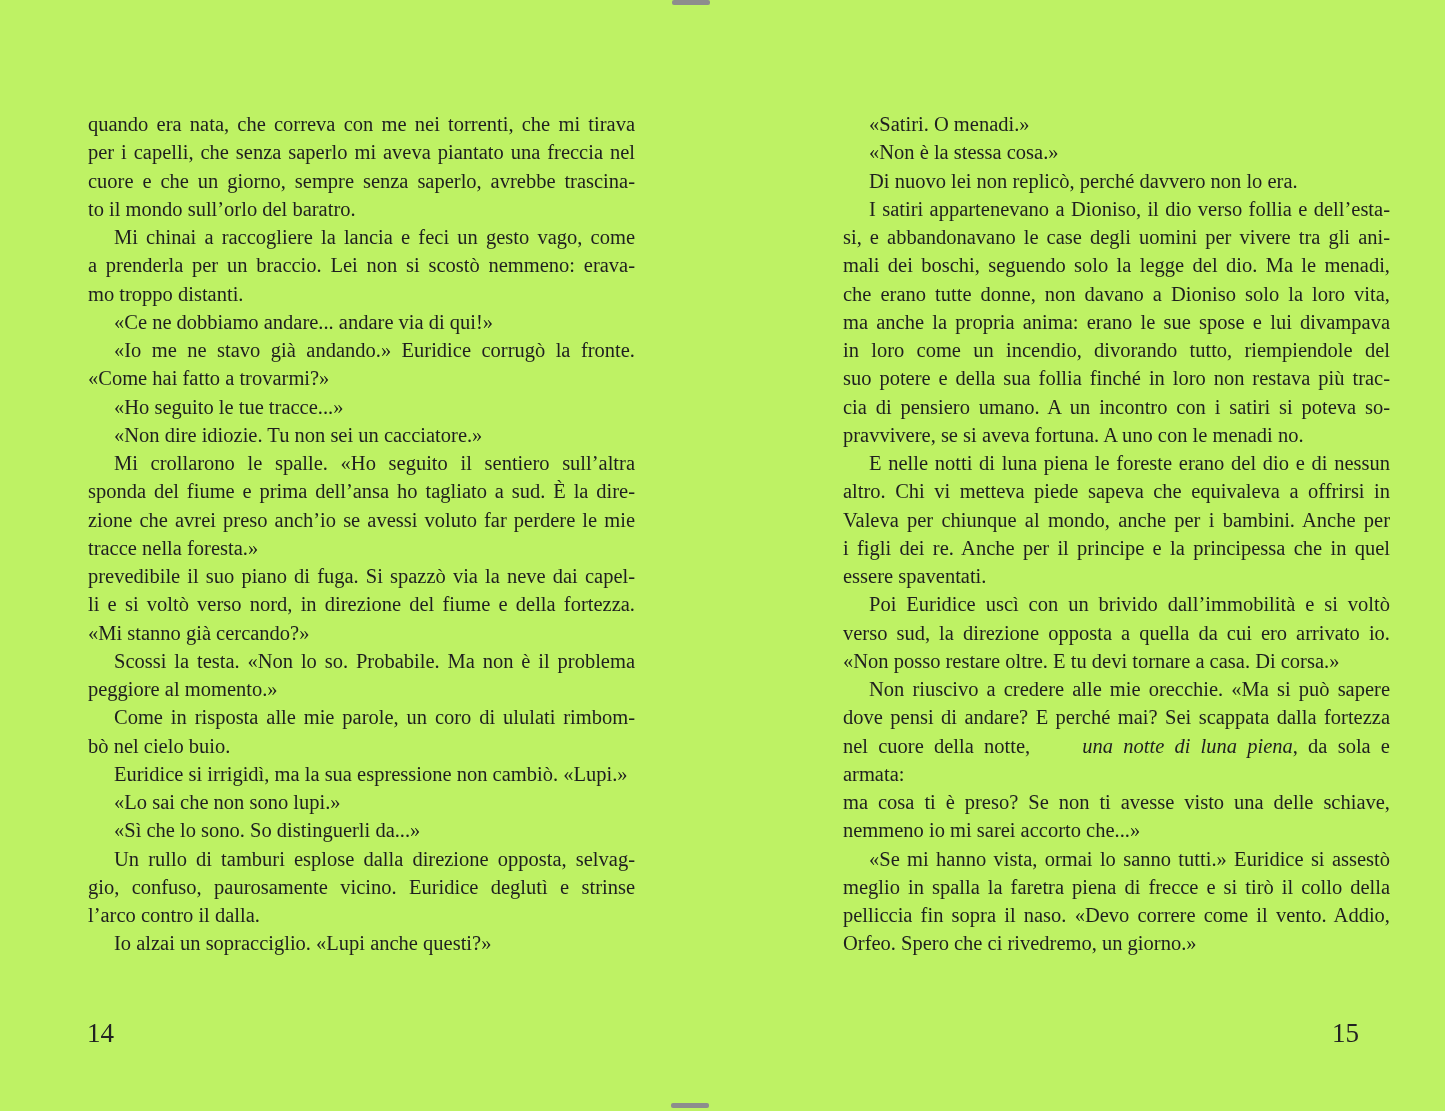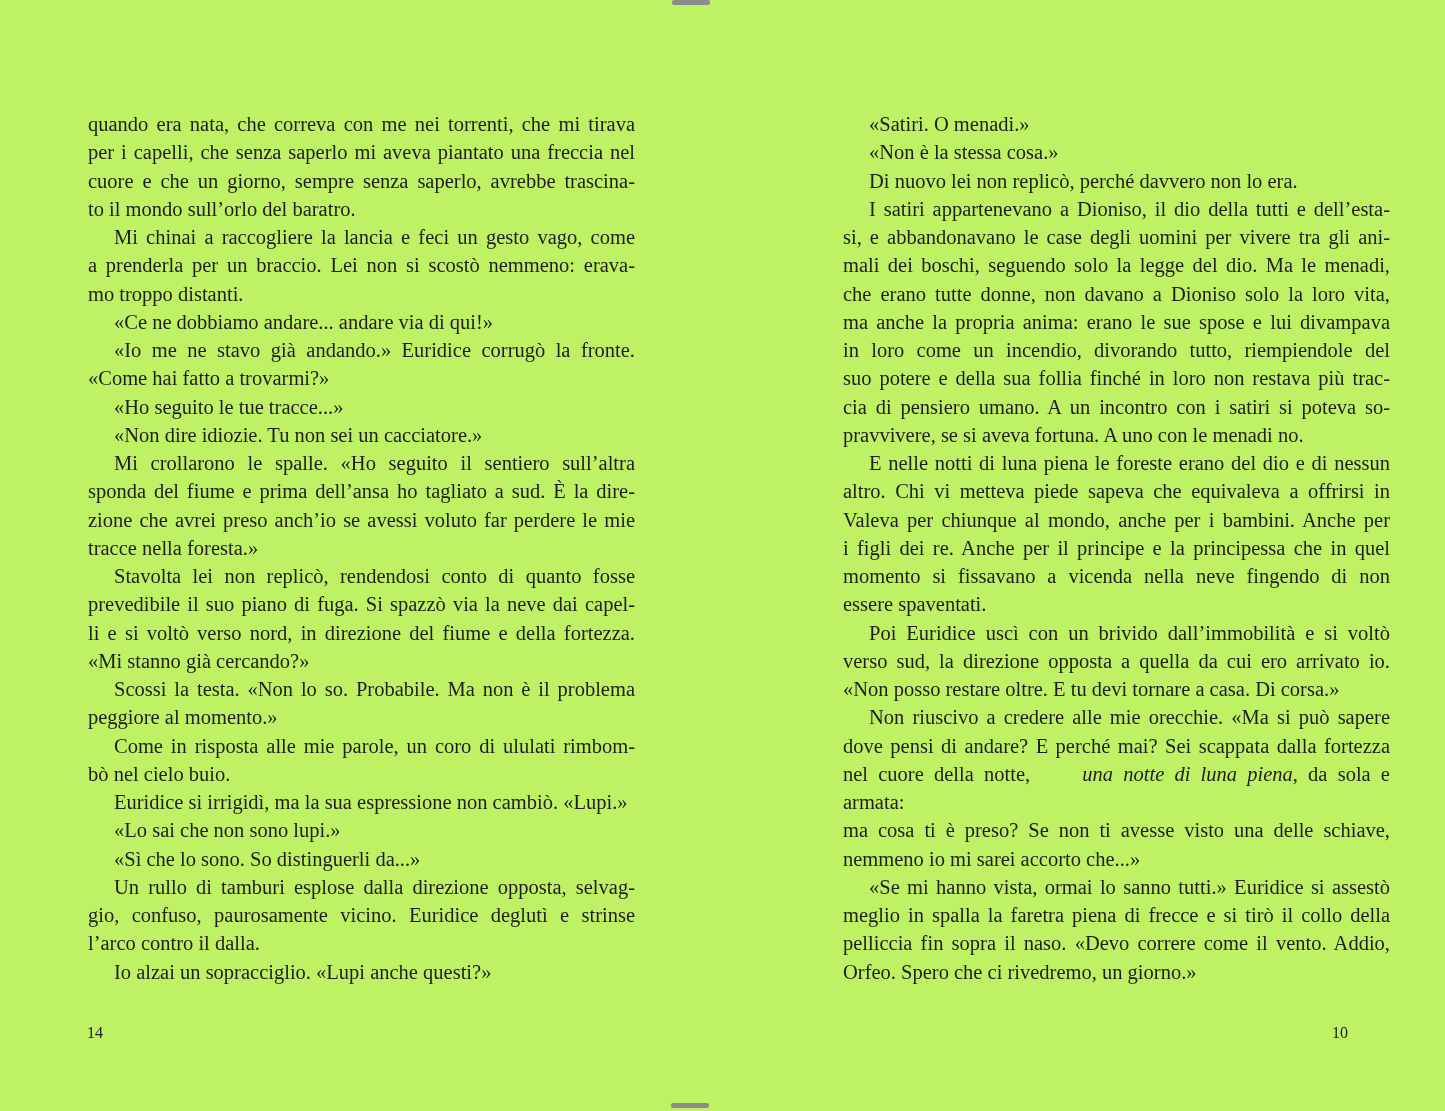--- a/index.html
+++ b/index.html
@@ -27,21 +27,21 @@
     text-align: left;
   }
   .line.just {
     text-align: justify;
     text-align-last: justify;
   }
   .line.indent { text-indent: 26px; }
   .italic { font-style: italic; margin-left: 42px; }
   .folio {
     position: absolute;
-    font-size: 16px;
+    font-size: 27px;
     line-height: 24px;
     color: #222222;
   }
   #folio-left  { left: 87px;  top: 1021px; }
   #folio-right { left: 1332px; top: 1021px; }
   .mark {
     position: absolute;
     width: 38px;
     height: 5px;
     background: #8d8d8d;
@@ -67,69 +67,67 @@
       <div class="line">mo troppo distanti.</div>
       <div class="line indent">«Ce ne dobbiamo andare... andare via di qui!»</div>
       <div class="line indent just">«Io me ne stavo già andando.» Euridice corrugò la fronte.</div>
       <div class="line">«Come hai fatto a trovarmi?»</div>
       <div class="line indent">«Ho seguito le tue tracce...»</div>
       <div class="line indent">«Non dire idiozie. Tu non sei un cacciatore.»</div>
       <div class="line indent just">Mi crollarono le spalle. «Ho seguito il sentiero sull’altra</div>
       <div class="line just">sponda del fiume e prima dell’ansa ho tagliato a sud. È la dire-</div>
       <div class="line just">zione che avrei preso anch’io se avessi voluto far perdere le mie</div>
       <div class="line">tracce nella foresta.»</div>
-      <div class="line indent just">Stavolta lei non replicò, rendendosi conto di quanto fosse</div>
       <div class="line just">prevedibile il suo piano di fuga. Si spazzò via la neve dai capel-</div>
       <div class="line just">li e si voltò verso nord, in direzione del fiume e della fortezza.</div>
       <div class="line">«Mi stanno già cercando?»</div>
       <div class="line indent just">Scossi la testa. «Non lo so. Probabile. Ma non è il problema</div>
       <div class="line">peggiore al momento.»</div>
       <div class="line indent just">Come in risposta alle mie parole, un coro di ululati rimbom-</div>
       <div class="line">bò nel cielo buio.</div>
       <div class="line indent">Euridice si irrigidì, ma la sua espressione non cambiò. «Lupi.»</div>
       <div class="line indent">«Lo sai che non sono lupi.»</div>
       <div class="line indent">«Sì che lo sono. So distinguerli da...»</div>
       <div class="line indent just">Un rullo di tamburi esplose dalla direzione opposta, selvag-</div>
       <div class="line just">gio, confuso, paurosamente vicino. Euridice deglutì e strinse</div>
       <div class="line">l’arco contro il dalla.</div>
       <div class="line indent">Io alzai un sopracciglio. «Lupi anche questi?»</div>
     </div>
 
   <div class="page-body" id="page-right-body">
       <div class="line indent">«Satiri. O menadi.»</div>
       <div class="line indent">«Non è la stessa cosa.»</div>
       <div class="line indent">Di nuovo lei non replicò, perché davvero non lo era.</div>
-      <div class="line indent just">I satiri appartenevano a Dioniso, il dio della tutti e dell’esta-</div>
+      <div class="line indent just">I satiri appartenevano a Dioniso, il dio verso follia e dell’esta-</div>
       <div class="line just">si, e abbandonavano le case degli uomini per vivere tra gli ani-</div>
       <div class="line just">mali dei boschi, seguendo solo la legge del dio. Ma le menadi,</div>
       <div class="line just">che erano tutte donne, non davano a Dioniso solo la loro vita,</div>
       <div class="line just">ma anche la propria anima: erano le sue spose e lui divampava</div>
       <div class="line just">in loro come un incendio, divorando tutto, riempiendole del</div>
       <div class="line just">suo potere e della sua follia finché in loro non restava più trac-</div>
       <div class="line just">cia di pensiero umano. A un incontro con i satiri si poteva so-</div>
       <div class="line">pravvivere, se si aveva fortuna. A uno con le menadi no.</div>
       <div class="line indent just">E nelle notti di luna piena le foreste erano del dio e di nessun</div>
       <div class="line just">altro. Chi vi metteva piede sapeva che equivaleva a offrirsi in</div>
       <div class="line just">Valeva per chiunque al mondo, anche per i bambini. Anche per</div>
       <div class="line just">i figli dei re. Anche per il principe e la principessa che in quel</div>
-      <div class="line just">momento si fissavano a vicenda nella neve fingendo di non</div>
       <div class="line">essere spaventati.</div>
       <div class="line indent just">Poi Euridice uscì con un brivido dall’immobilità e si voltò</div>
       <div class="line just">verso sud, la direzione opposta a quella da cui ero arrivato io.</div>
       <div class="line">«Non posso restare oltre. E tu devi tornare a casa. Di corsa.»</div>
       <div class="line indent just">Non riuscivo a credere alle mie orecchie. «Ma si può sapere</div>
       <div class="line just">dove pensi di andare? E perché mai? Sei scappata dalla fortezza</div>
       <div class="line just"><span>nel cuore della notte, </span><span class="italic">una notte di luna piena</span><span>, da sola e armata:</span></div>
       <div class="line just">ma cosa ti è preso? Se non ti avesse visto una delle schiave,</div>
       <div class="line">nemmeno io mi sarei accorto che...»</div>
       <div class="line indent just">«Se mi hanno vista, ormai lo sanno tutti.» Euridice si assestò</div>
       <div class="line just">meglio in spalla la faretra piena di frecce e si tirò il collo della</div>
       <div class="line just">pelliccia fin sopra il naso. «Devo correre come il vento. Addio,</div>
       <div class="line">Orfeo. Spero che ci rivedremo, un giorno.»</div>
     </div>
 
   <span class="folio" id="folio-left">14</span>
 
-  <span class="folio" id="folio-right">10</span>
+  <span class="folio" id="folio-right">15</span>
 
   <div class="mark" id="mark-bottom"></div>
 
 </div>
 
 </body></html>

